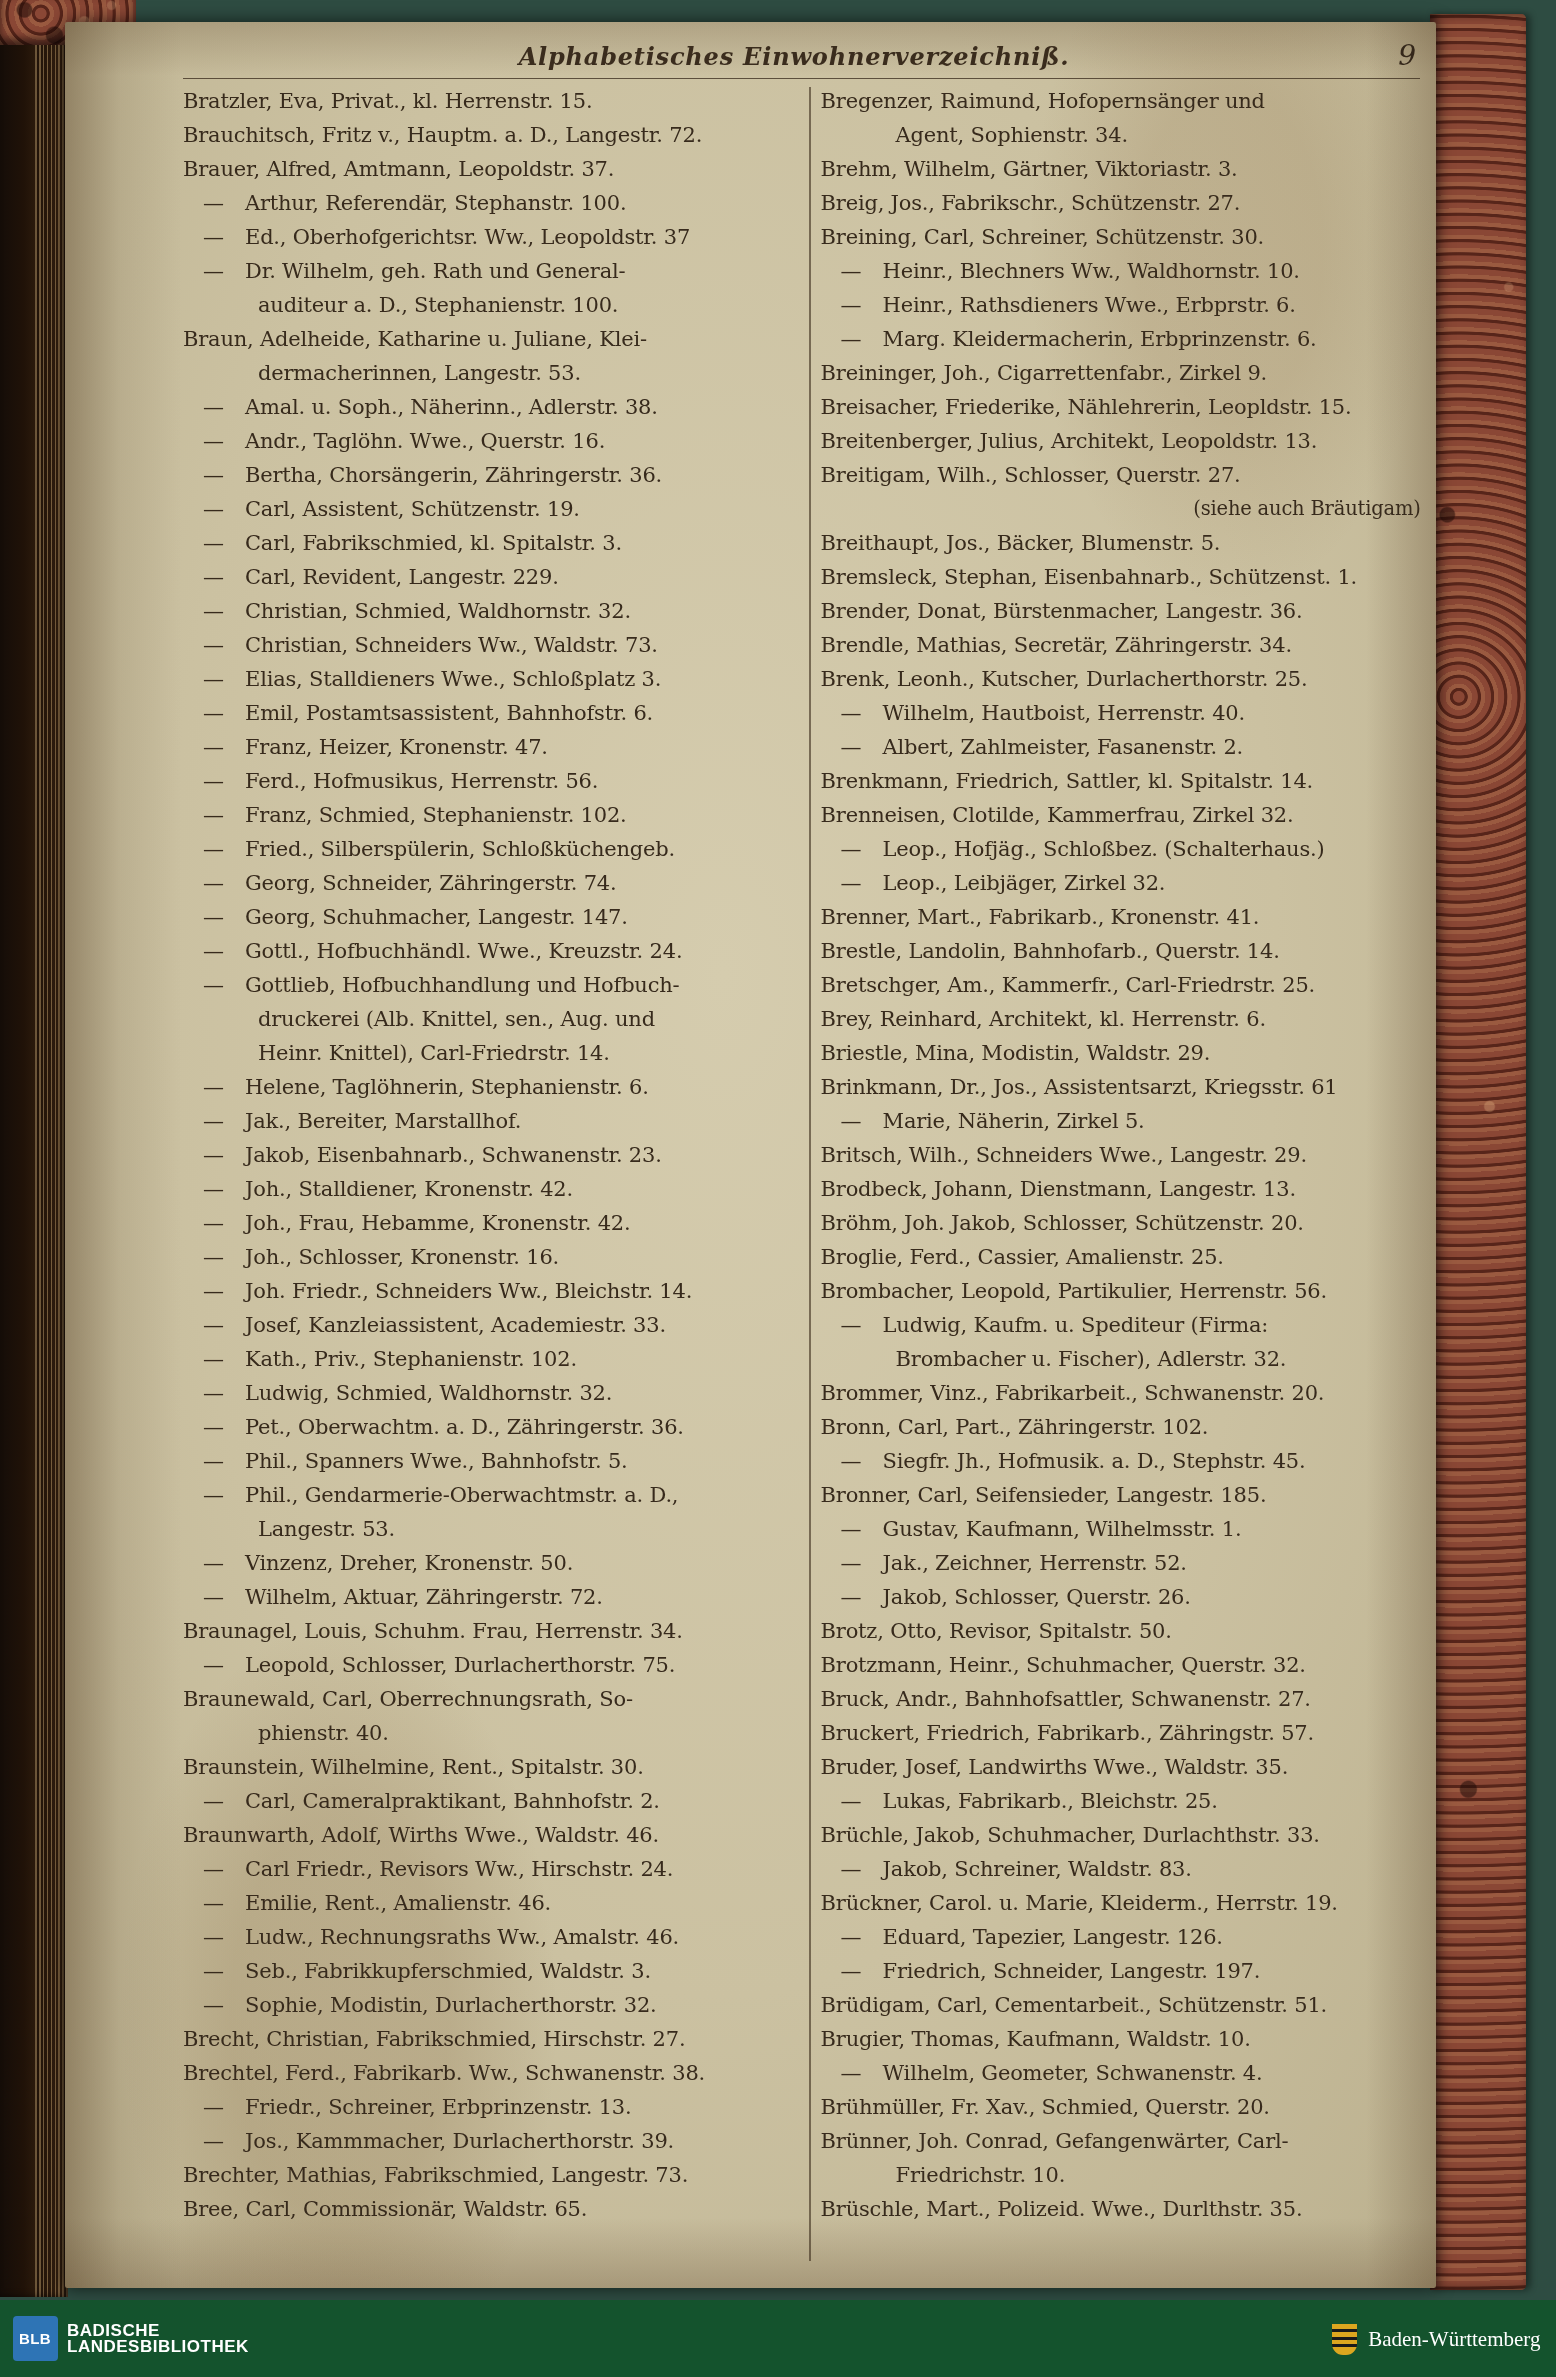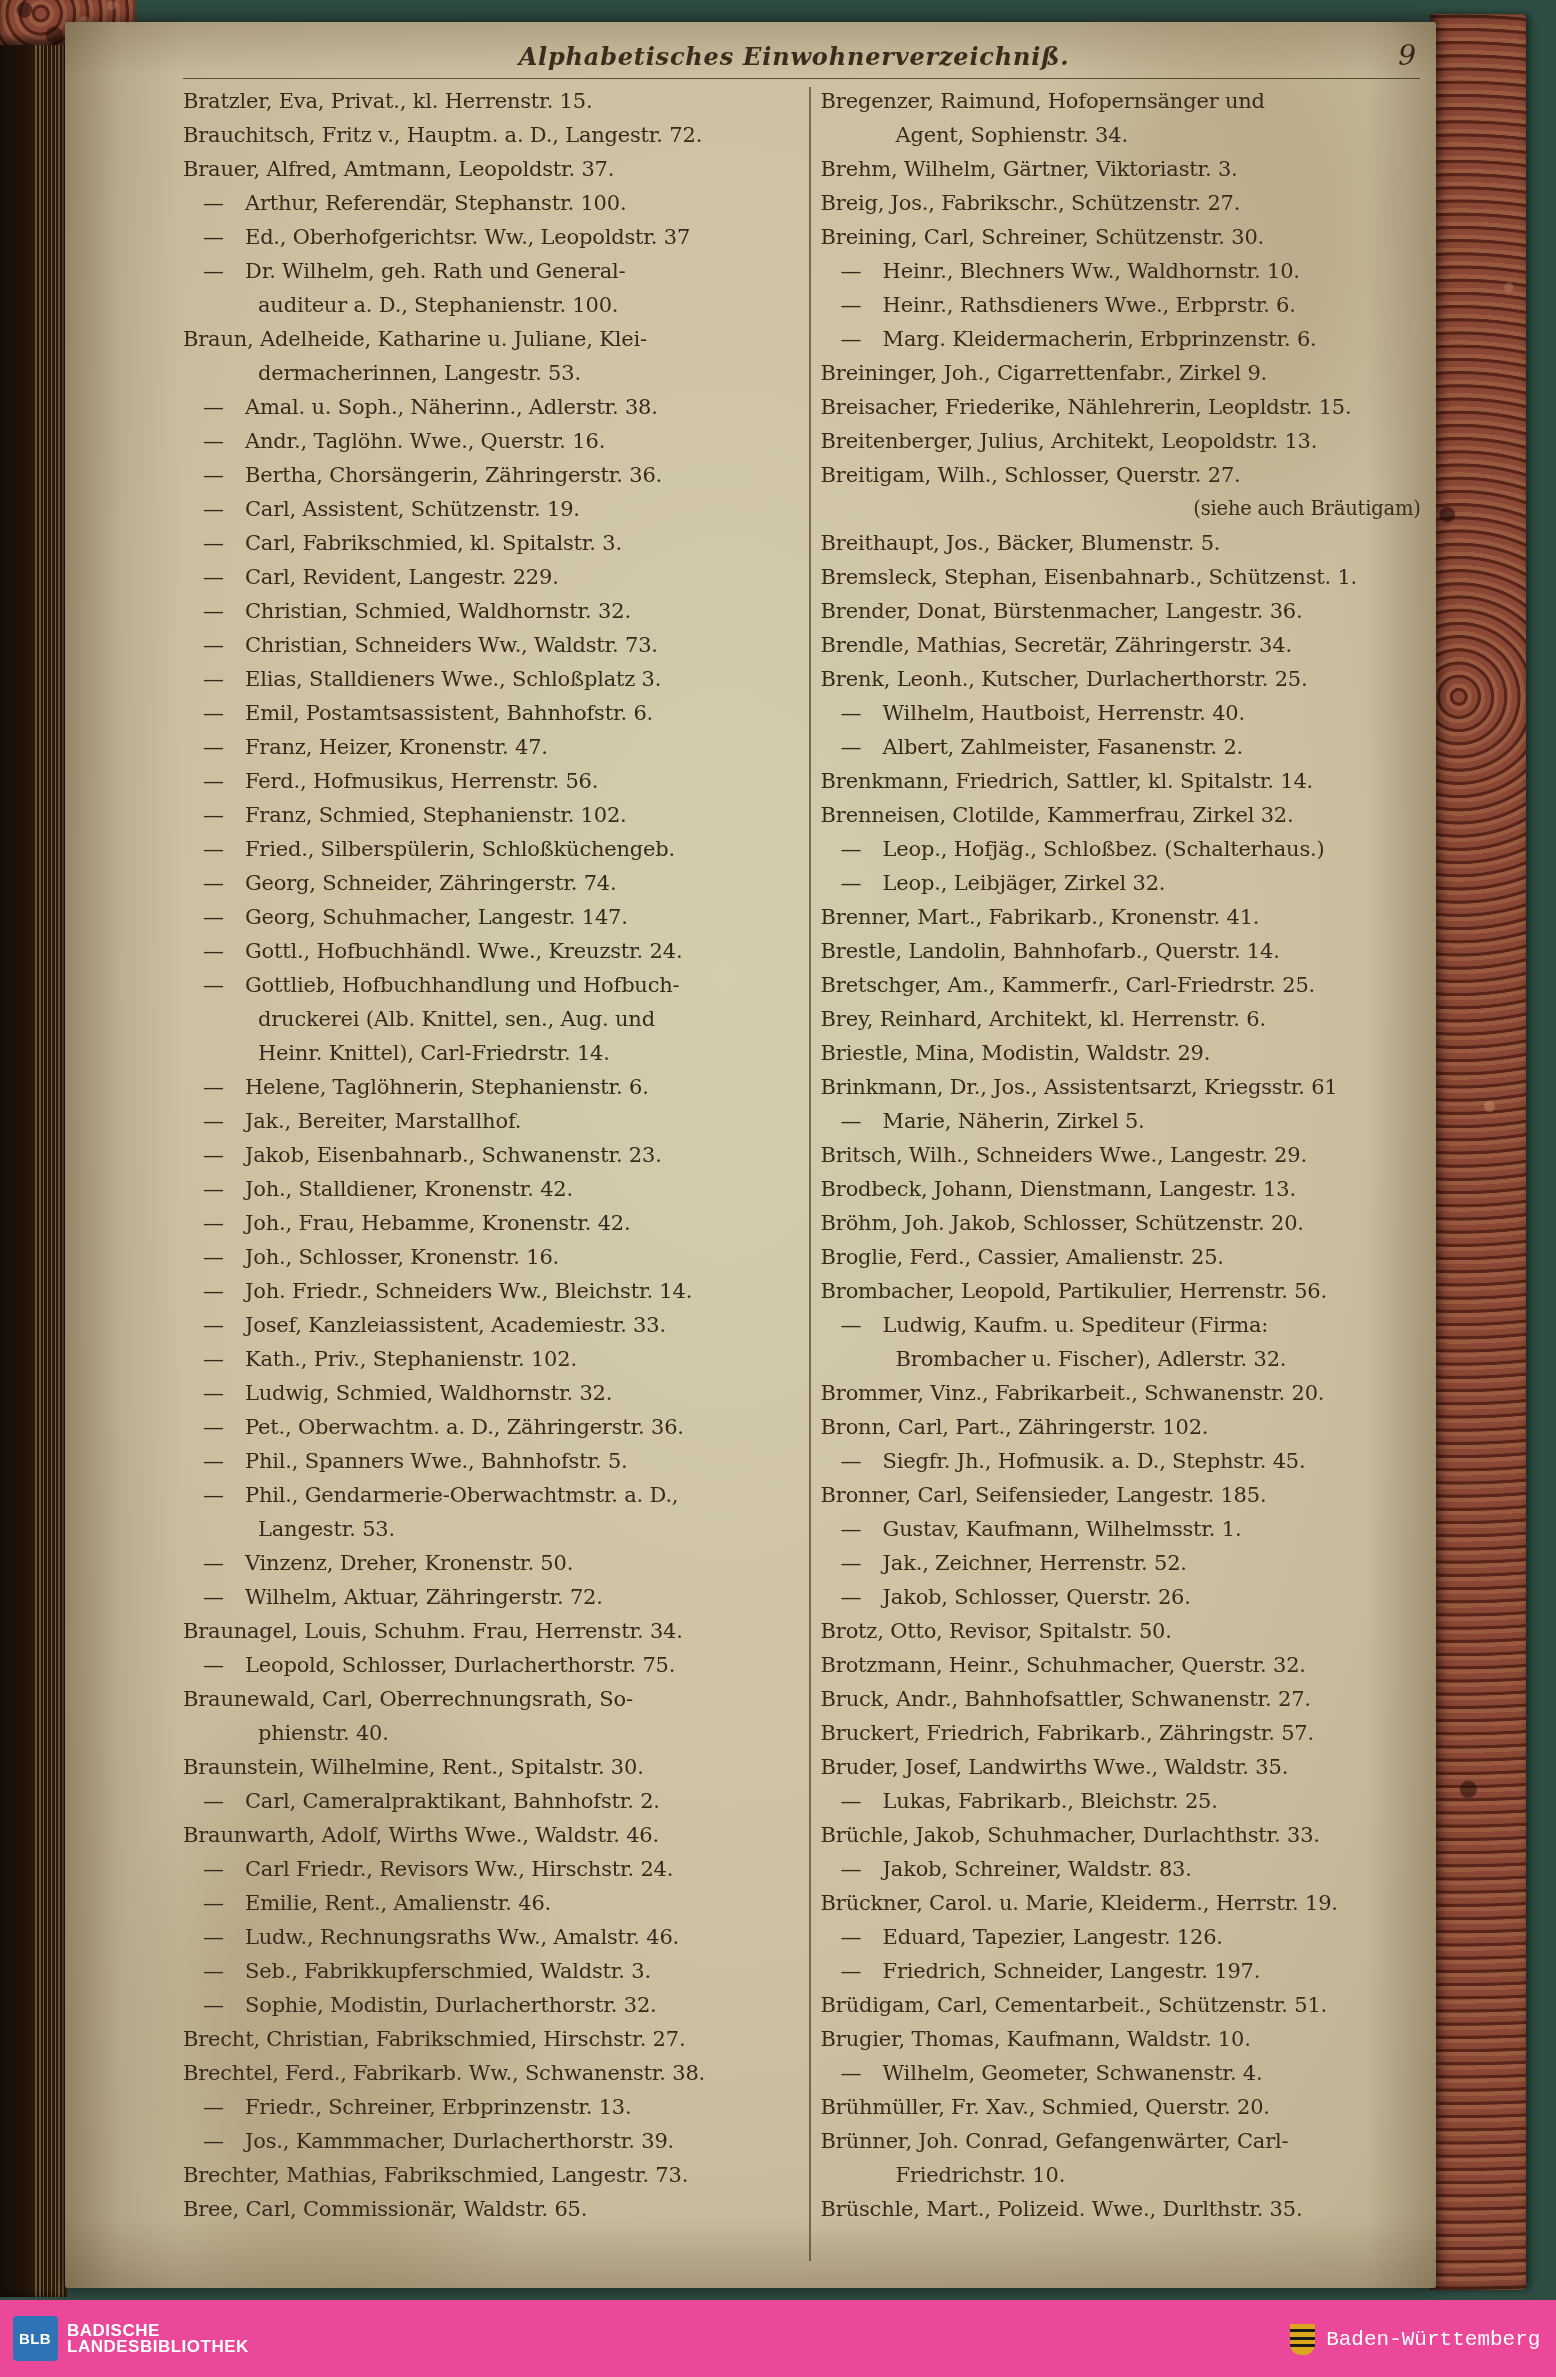--- a/index.html
+++ b/index.html
@@ -61,21 +61,21 @@
   .col-divider{width:1.6px;margin:3.1px 10px 0 10px;background:rgba(60,45,28,.6);height:2174px;}
   .ln{
     height:34px;line-height:34px;font-size:21px;letter-spacing:-0.2px;
     white-space:nowrap;color:#372a1c;
   }
   .ln.cont{padding-left:75px;}
   .ln.center{text-align:right;font-size:19.5px;}
   .dash-glyph{display:inline-block;width:62px;padding-left:20px;box-sizing:border-box;}
   
   .footer-bar{
-    position:absolute;left:0;top:2300px;width:1556px;height:78px;background:#ec4899;
+    position:absolute;left:0;top:2300px;width:1556px;height:78px;background:#14532d;
   }
   .blb-logo{
     position:absolute;left:12.5px;top:16.3px;width:45px;height:45px;border-radius:3.9px;
     background:#2e74b5;color:#fff;font-family:"Liberation Sans",sans-serif;
     font-weight:bold;font-size:15px;display:flex;align-items:center;justify-content:center;
     letter-spacing:0.4px;
   }
   .blb-text{
     position:absolute;left:67px;top:23px;color:#fff;
     font-family:"Liberation Sans",sans-serif;font-weight:bold;font-size:17px;
@@ -83,21 +83,21 @@
   }
   .blb-text span{display:block;}
   .bw-wrap{position:absolute;right:15.6px;top:0;height:78px;display:flex;align-items:center;gap:11px;}
   .bw-crest{
     width:25px;height:31px;border-radius:0 0 11px 11px;
     background:
       linear-gradient(180deg, rgba(0,0,0,0) 4.7px, #1a1a1a 4.7px 7.8px, rgba(0,0,0,0) 7.8px 12.5px, #1a1a1a 12.5px 15.6px, rgba(0,0,0,0) 15.6px 20px, #1a1a1a 20px 23px, rgba(0,0,0,0) 23px),
       #dca61f;
   }
   .bw-text{
-    color:#fff;font-family:Liberation Mono, monospace;font-size:21px;
+    color:#fff;font-family:Liberation Serif, serif;font-size:21px;
   }
 </style>
 </head>
 <body>
 
 <div class="marble marble-right"></div>
 <div class="spine"></div>
 <div class="marble marble-corner-tl"></div>
 
 <div class="page">

